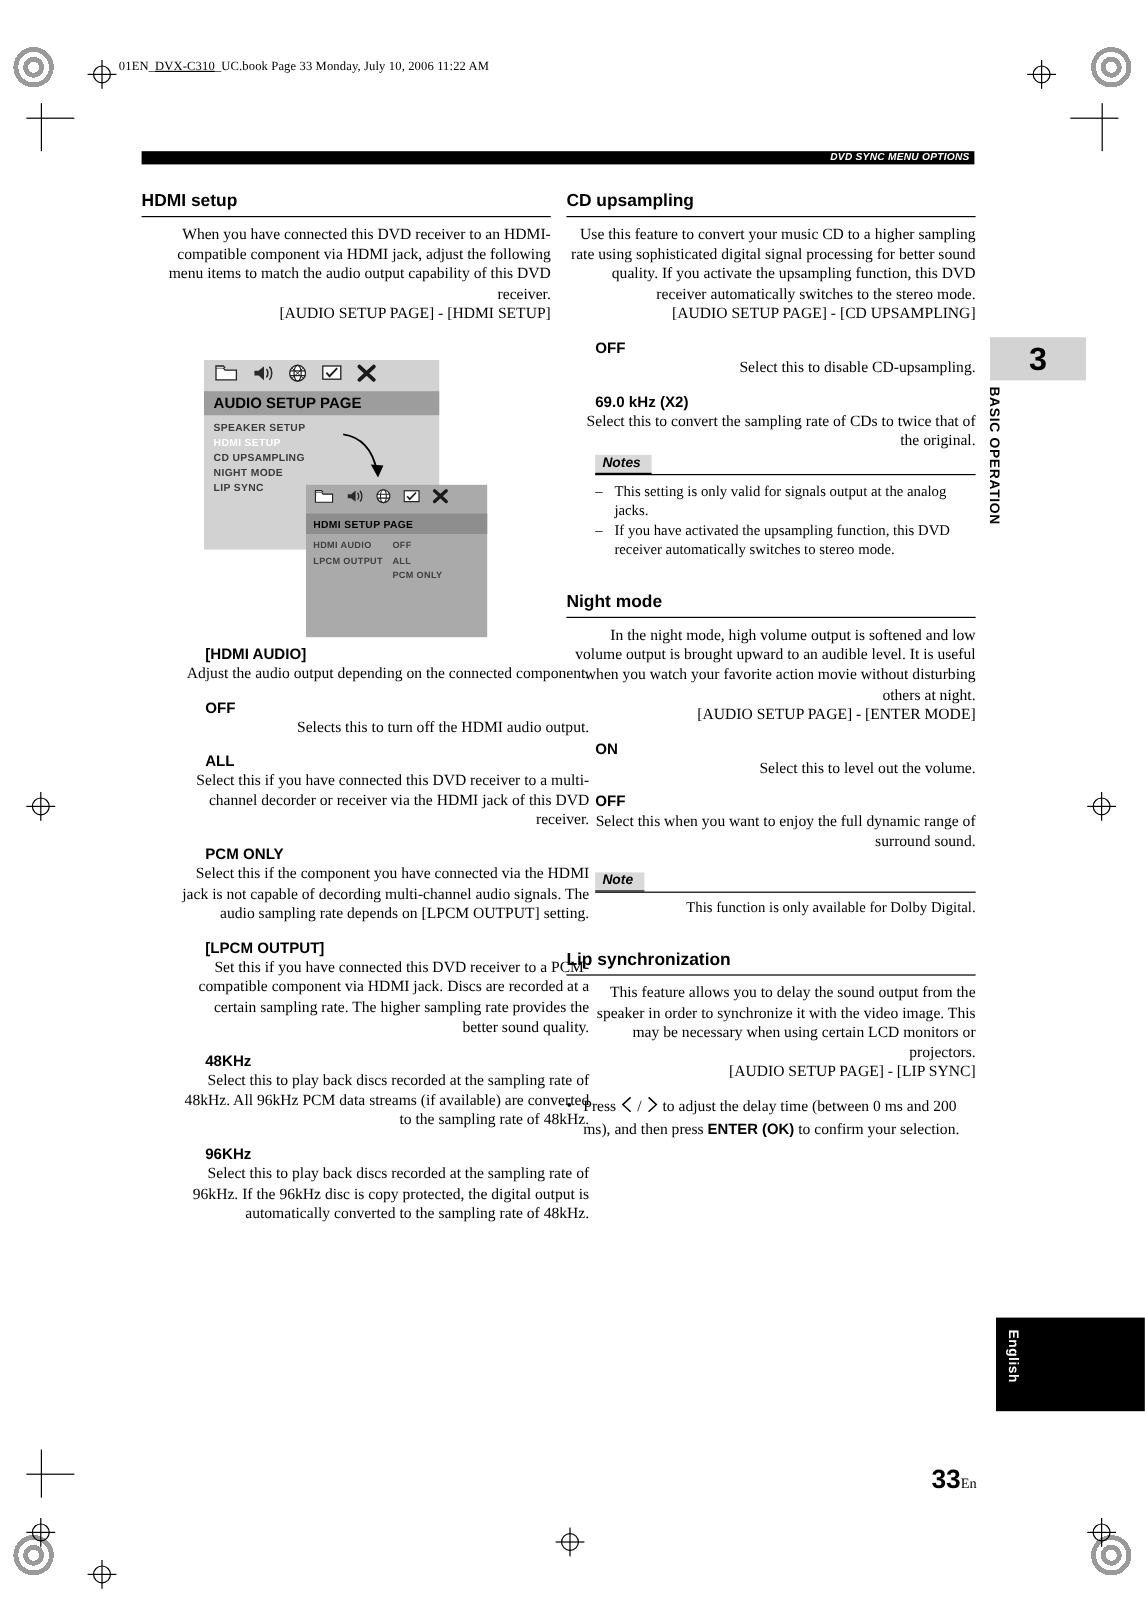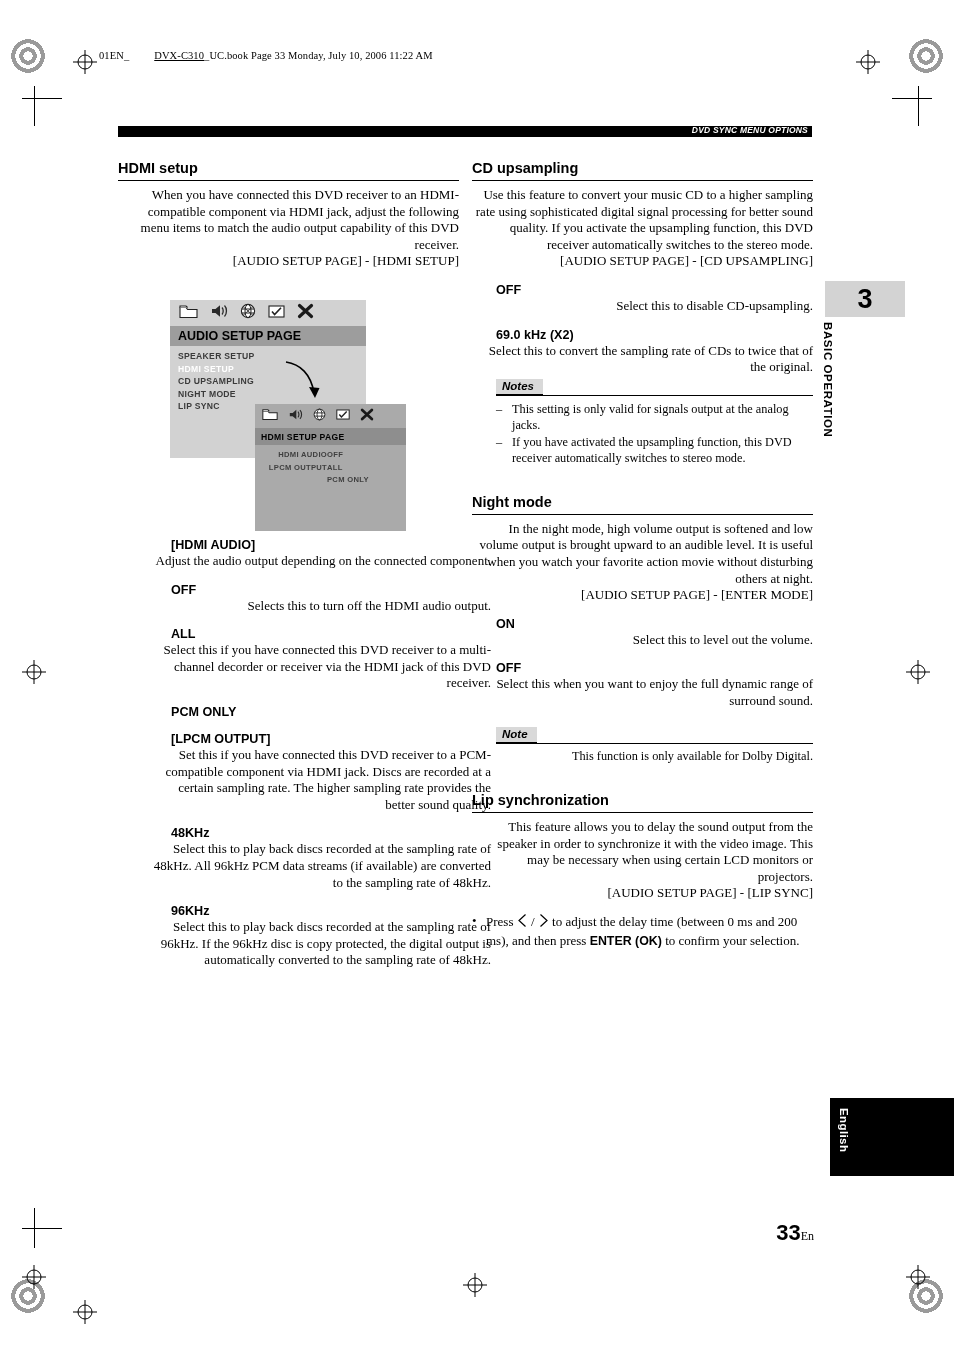--- a/index.html
+++ b/index.html
@@ -32,21 +32,21 @@
 
   
   .trim { position:absolute; background:#000; }
 
   
   .filehdr {
     position:absolute; left:99px; top:50px;
     font-family:"Liberation Serif", serif;
     font-size:10.5px; letter-spacing:0.1px; white-space:nowrap;
   }
-  .filehdr .u { text-decoration:underline;margin-left:25px; }
+  .filehdr .u { text-decoration:underline; }
 
   .chapter-bar {
     position:absolute; left:118px; top:126px; width:694px; height:11px;
     background:#000;
   }
   .chapter-bar .label {
     position:absolute; right:4px; top:-1px;
     color:#fff; font-family:"Liberation Sans", sans-serif;
     font-size:8.5px; font-weight:bold; font-style:italic; letter-spacing:0.2px;
   }
@@ -95,21 +95,20 @@
   .osd-list {
     position:absolute; left:8px; top:50px; width:180px;
     font-family:"Liberation Sans", sans-serif; font-size:8.6px; font-weight:bold;
     letter-spacing:0.3px; color:#3b3b3b; line-height:12.6px;
   }
   .osd-list .hl { color:#ffffff; }
 
   .osd-sub {
     position:absolute; left:85px; top:104px; width:151px; height:127px;
     background:#aaaaaa;
-    text-align:right;
   }
   .osd-sub-iconrow {
     position:absolute; left:0; top:0; width:151px; height:24px;
     display:flex; align-items:center; gap:10px; padding-left:7px; box-sizing:border-box;
   }
   .osd-sub-title {
     position:absolute; left:0; top:24px; width:151px; height:17px;
     background:#8e8e8e;
     font-family:"Liberation Sans", sans-serif; font-size:8.6px; font-weight:bold;
     color:#000; display:flex; align-items:center; padding-left:6px; box-sizing:border-box;
@@ -339,20 +338,21 @@
     <h3 class="opt ind" style="margin-top:0;">[HDMI AUDIO]</h3>
     <p class="body indent">Adjust the audio output depending on the connected component.</p>
 
     <h3 class="opt ind">OFF</h3>
     <p class="body indent">Selects this to turn off the HDMI audio output.</p>
 
     <h3 class="opt ind">ALL</h3>
     <p class="body indent">Select this if you have connected this DVD receiver to a multi-channel decorder or receiver via the HDMI jack of this DVD receiver.</p>
 
     <h3 class="opt ind">PCM ONLY</h3>
+    <p class="body indent">Select this if the component you have connected via the HDMI jack is not capable of decording multi-channel audio signals. The audio sampling rate depends on [LPCM OUTPUT] setting.</p>
 
     <h3 class="opt ind">[LPCM OUTPUT]</h3>
     <p class="body indent">Set this if you have connected this DVD receiver to a PCM-compatible component via HDMI jack. Discs are recorded at a certain sampling rate. The higher sampling rate provides the better sound quality.</p>
 
     <h3 class="opt ind">48KHz</h3>
     <p class="body indent">Select this to play back discs recorded at the sampling rate of 48kHz. All 96kHz PCM data streams (if available) are converted to the sampling rate of 48kHz.</p>
 
     <h3 class="opt ind">96KHz</h3>
     <p class="body indent">Select this to play back discs recorded at the sampling rate of 96kHz. If the 96kHz disc is copy protected, the digital output is automatically converted to the sampling rate of 48kHz.</p>
   </div>

